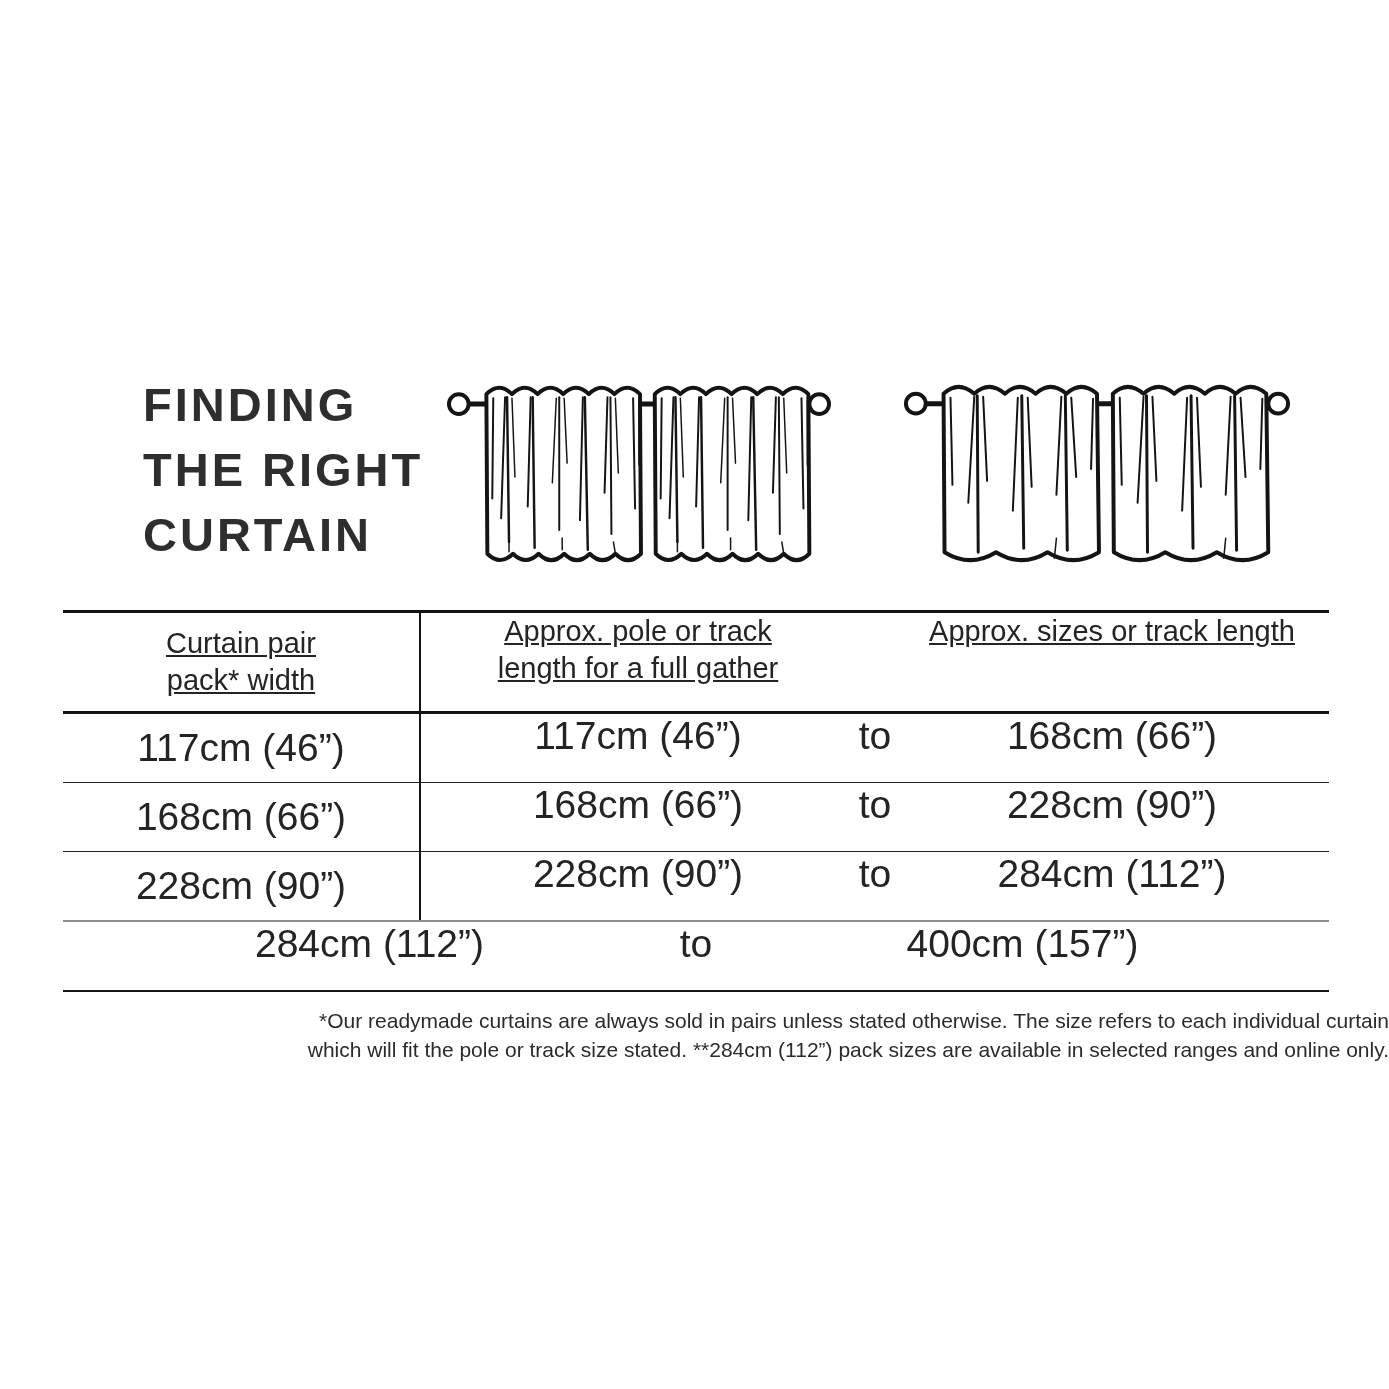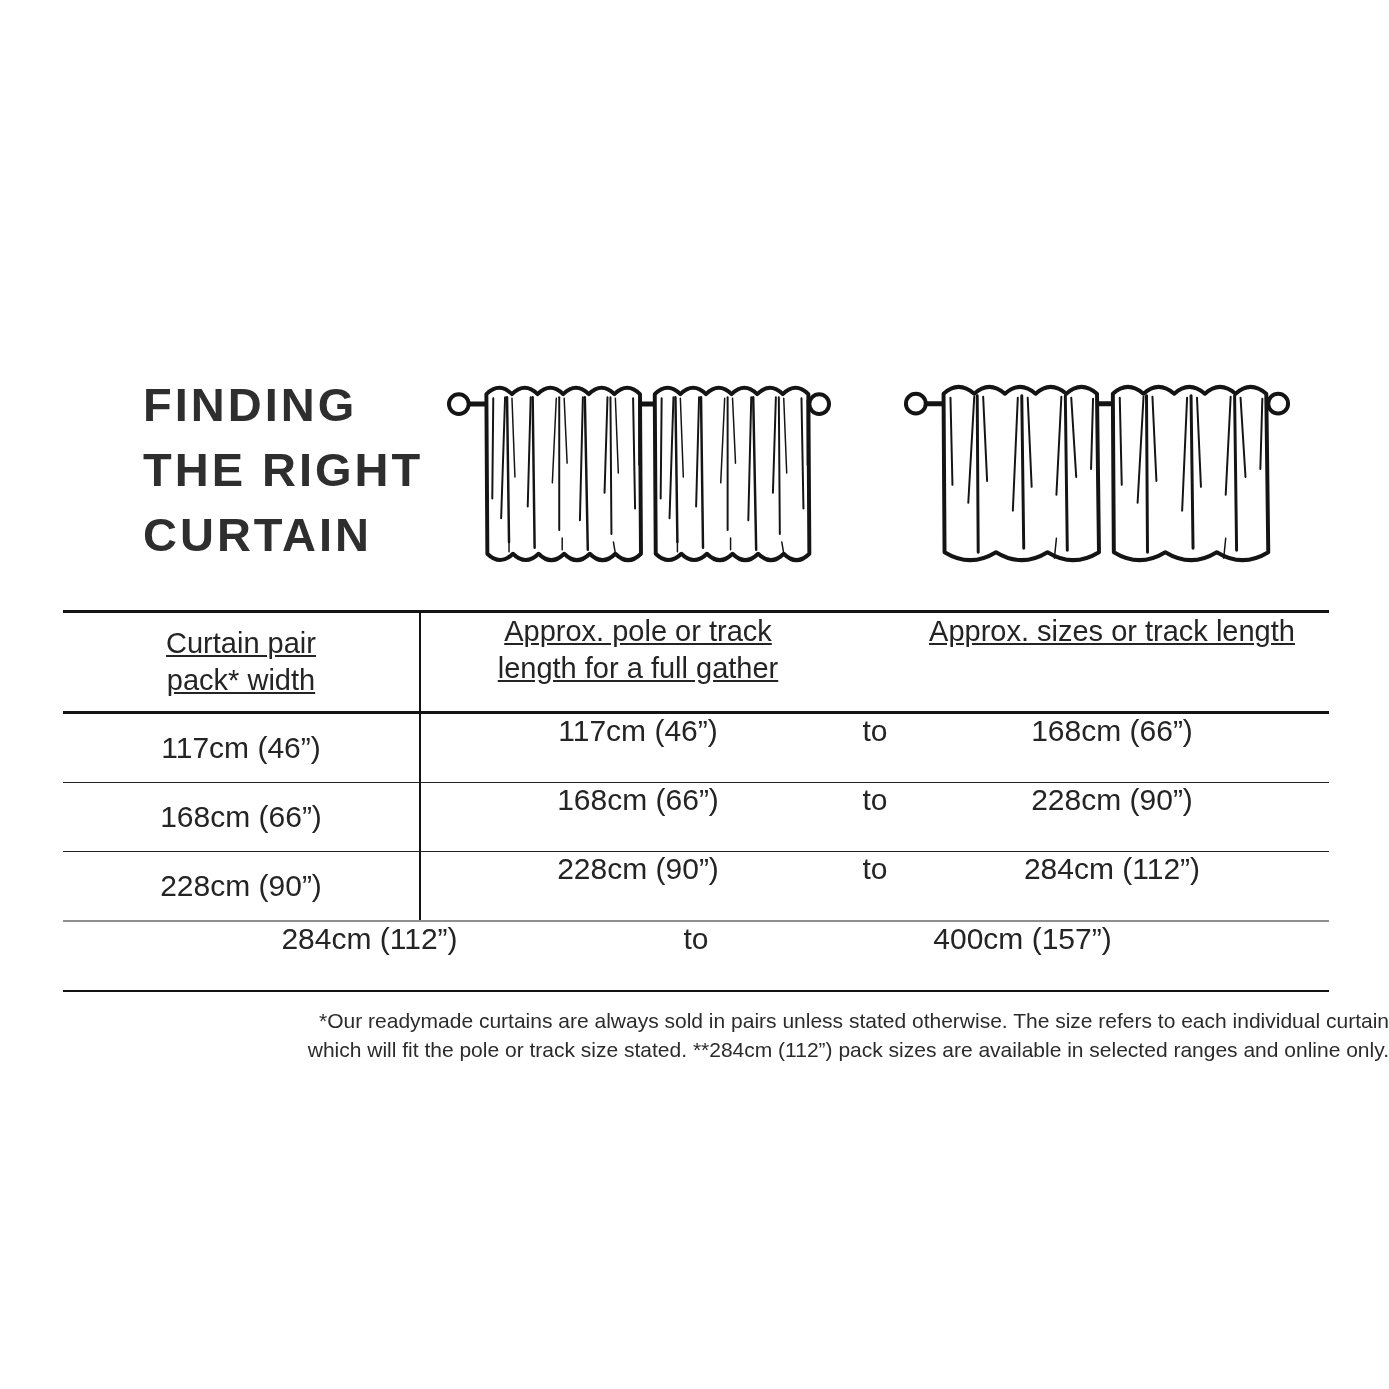--- a/index.html
+++ b/index.html
@@ -31,21 +31,21 @@
   .t-row{display:flex;align-items:stretch;}
   .c1{
     width:356px;flex:0 0 356px;border-right:2px solid #141414;
     display:flex;align-items:center;justify-content:center;text-align:center;
   }
   .cR{flex:1;display:flex;}
   .c2,.c3{flex:1;text-align:center;}
   .cto{width:40px;text-align:center;}
   .header-row{height:98px;border-bottom:3px solid #141414;font-size:29px;line-height:37px;}
   .header-row .hline{display:block;text-decoration:underline;}
-  .data-row{height:68px;font-size:30px;}
+  .data-row{height:68px;font-size:39px;}
   .sep-thin{border-bottom:1px solid #222222;}
   .sep-gray{border-bottom:2px solid #8f8f8f;}
 
   
   .footnote{
     position:absolute;left:0;top:1007px;width:1389px;margin:0;
     text-align:center;font-size:21px;line-height:28.5px;color:#2b2b2b;
   }
   .footnote span{display:block;text-align:right;}
 

